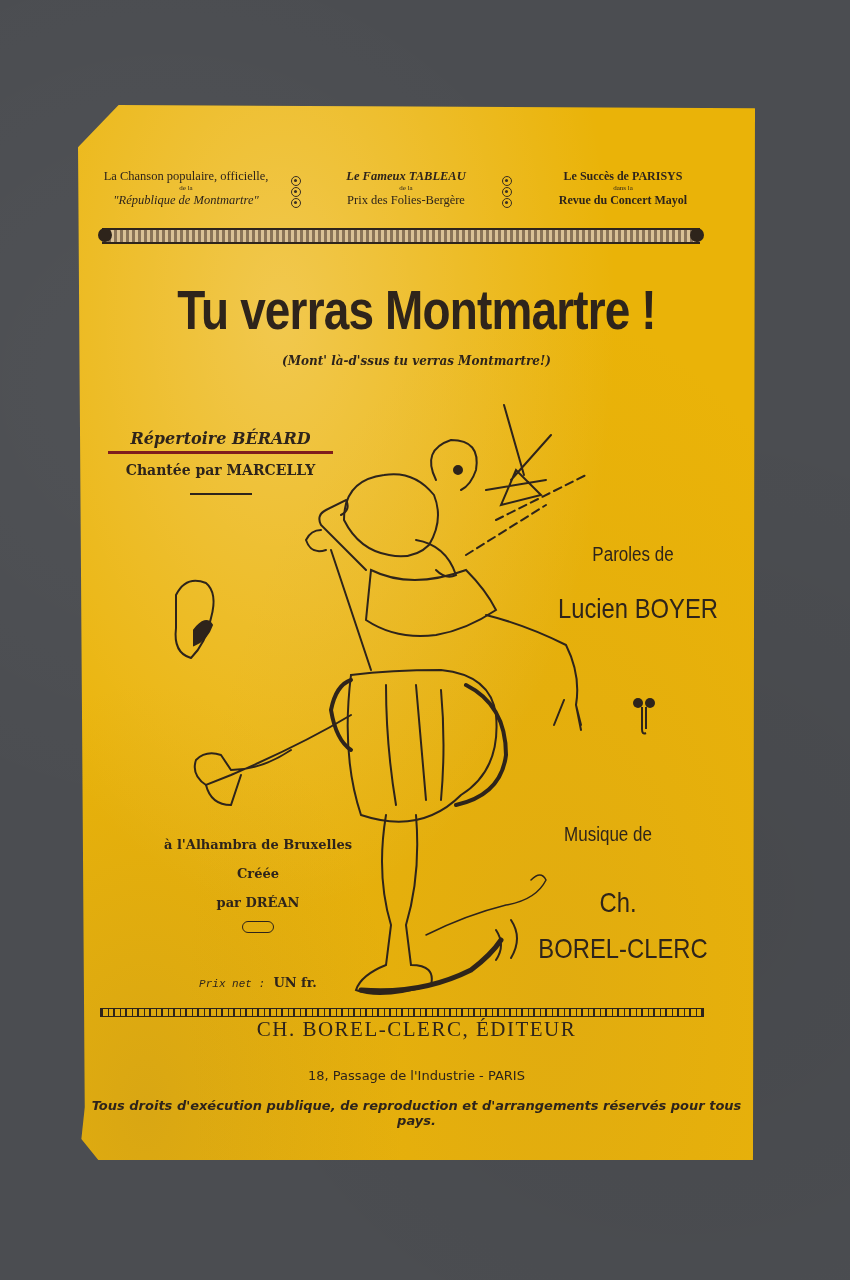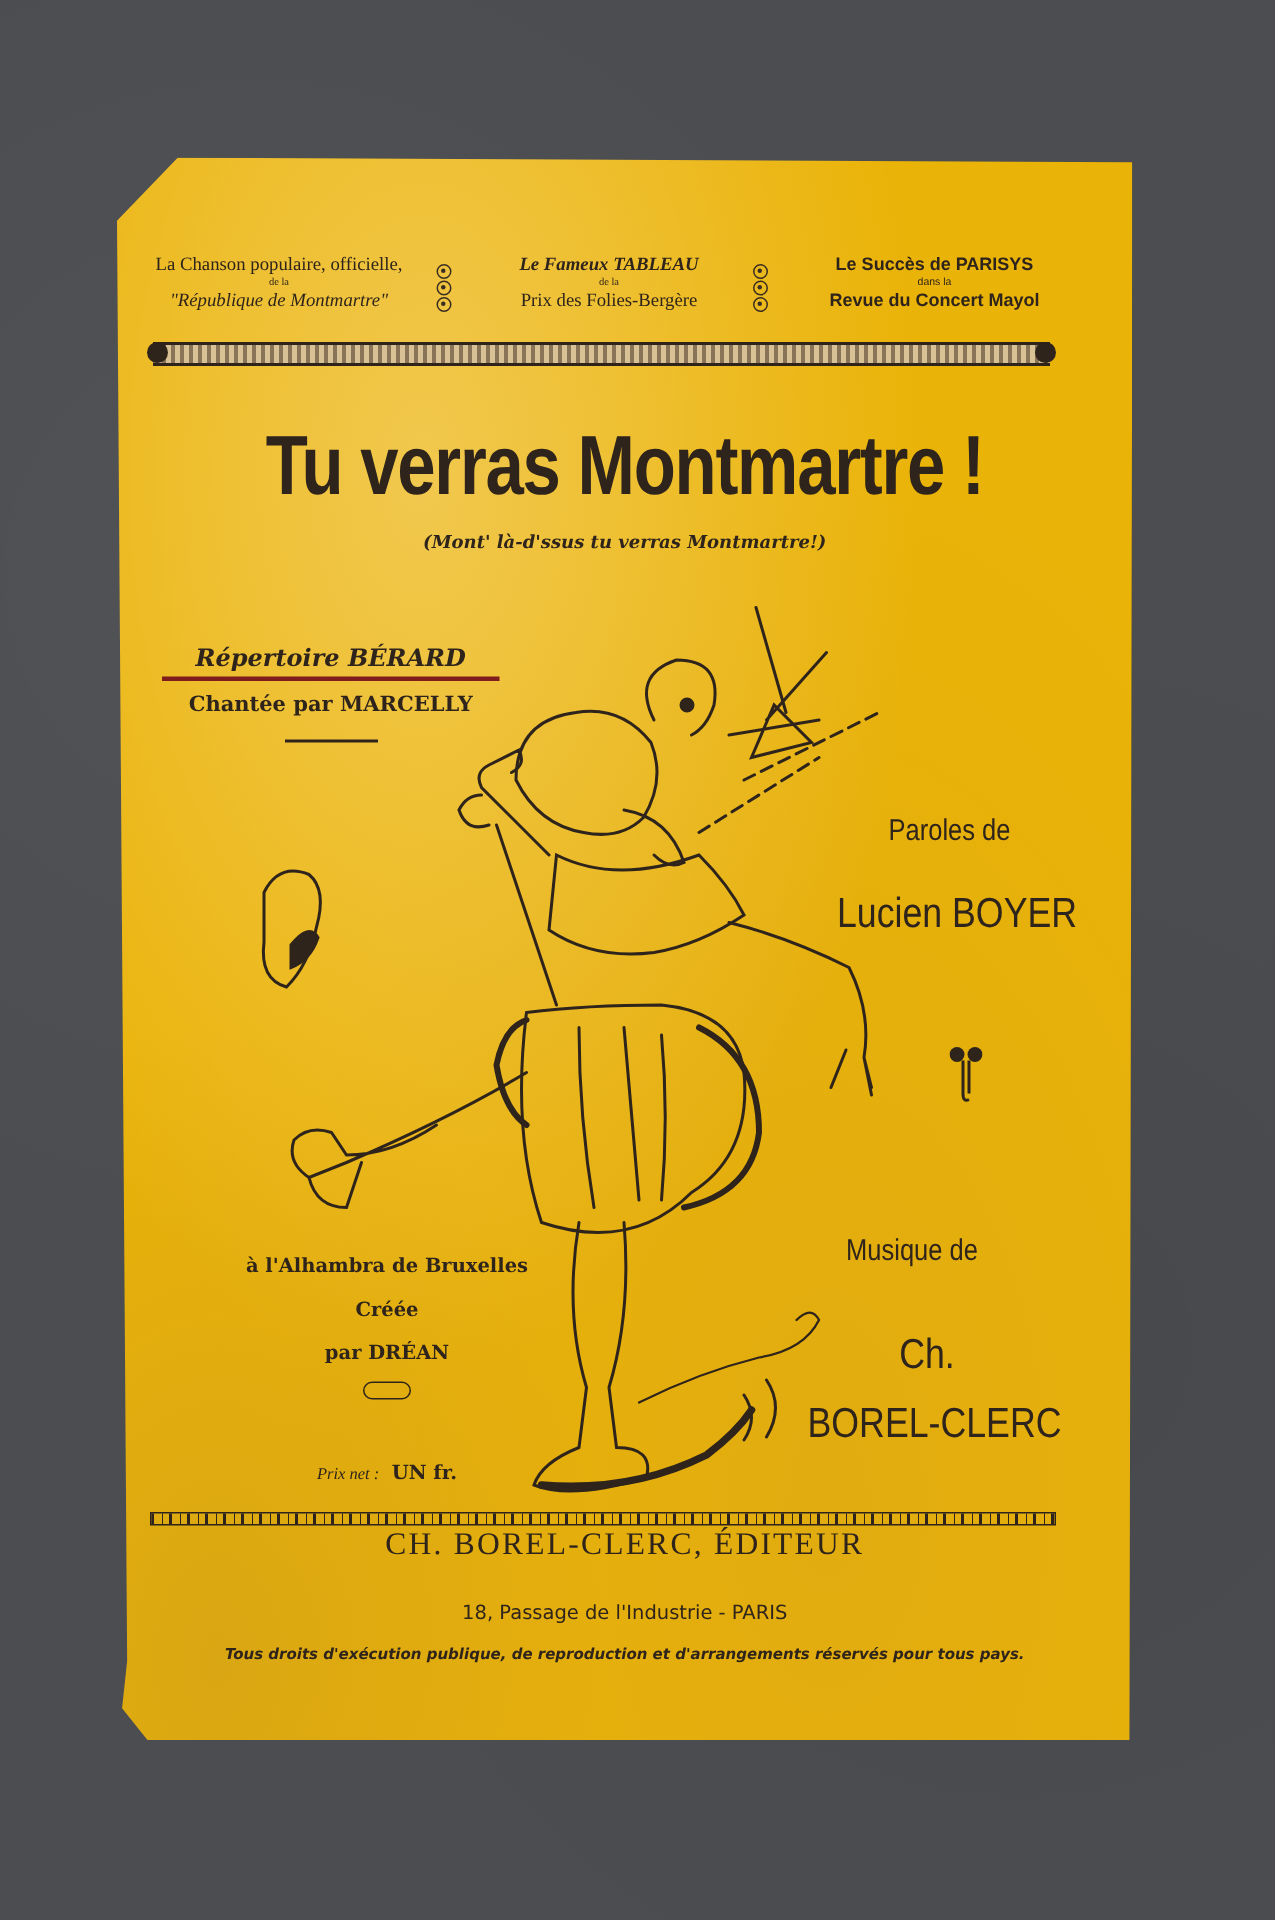--- a/index.html
+++ b/index.html
@@ -13,21 +13,21 @@
   .paper::before{content:"";position:absolute;inset:0;background:
      radial-gradient(ellipse at 30% 20%,rgba(255,240,210,.35),transparent 50%),
      radial-gradient(ellipse at 70% 85%,rgba(160,120,70,.12),transparent 55%),
      radial-gradient(ellipse at 10% 95%,rgba(140,110,70,.18),transparent 30%);}
   .abs{position:absolute;}
   .center{text-align:center;}
   .hdr-col{top:64px;width:200px;font-size:12.5px;line-height:15px;}
   .hdr-col .small{font-size:7px;line-height:9px;}
   .hdr-left{left:8px;font-family:"Liberation Serif",serif;}
   .hdr-mid{left:228px;font-family:"Liberation Serif",serif;}
-  .hdr-right{left:445px;font-family:Liberation Sans, sans-serif;font-size:12px;}
+  .hdr-right{left:445px;font-family:Liberation Serif, serif;font-size:12px;}
   .it{font-style:italic;}
   .b{font-weight:bold;}
   .rosette{width:10px;height:10px;border:1.5px solid #3a2e22;border-radius:50%;margin:1px auto;box-sizing:border-box;position:relative;}
   .rosette::after{content:"";position:absolute;left:2px;top:2px;width:3px;height:3px;background:#3a2e22;border-radius:50%;}
   .ornate-bar{height:12px;border-top:2px solid #2e241b;border-bottom:2px solid #2e241b;
      background:repeating-linear-gradient(90deg,#8a7458 0 3px,#d9c196 3px 6px);position:relative;}
   .ornate-bar::before,.ornate-bar::after{content:"";position:absolute;top:-2px;width:14px;height:14px;border-radius:50%;background:#2e241b;}
   .ornate-bar::before{left:-4px;}
   .ornate-bar::after{right:-4px;}
   .chain-bar{height:7px;border:1.5px solid #2e241b;
@@ -40,24 +40,24 @@
   .flourish{margin:15px auto 0;width:62px;height:2px;background:#2e241b;}
   .right-credit{font-family:"Liberation Sans",sans-serif;transform:scaleX(0.85);transform-origin:center;}
   .lyr-lbl{left:490px;top:438px;width:130px;font-size:20px;}
   .lyr-name{left:440px;top:488px;width:240px;font-size:28px;}
   .mus-lbl{left:460px;top:718px;width:140px;font-size:20px;}
   .mus-ch{left:500px;top:782px;width:80px;font-size:28px;}
   .mus-name{left:430px;top:828px;width:230px;font-size:28px;}
   .created{left:55px;top:725px;width:250px;font-size:13px;font-weight:bold;line-height:29px;}
   .orn-small{width:32px;height:12px;margin:4px auto 0;border-radius:6px;border:1.5px solid #2e241b;box-sizing:border-box;}
   .price{left:70px;top:870px;width:220px;font-size:13px;}
-  .price .lbl{font-family:Liberation Serif, serif;font-style:italic;font-size:11px;}
+  .price .lbl{font-family:Liberation Mono, monospace;font-style:italic;font-size:11px;}
   .editor{top:912px;left:0;width:677px;font-family:Liberation Serif, serif;font-size:21px;letter-spacing:1.5px;}
   .address{top:963px;left:0;width:677px;font-family:"DejaVu Sans",sans-serif;font-size:13px;}
-  .rights{top:993px;left:0;width:677px;font-family:"DejaVu Sans",sans-serif;font-size:10px;font-weight:bold;font-style:italic;}
+  .rights{top:993px;left:0;width:677px;font-family:"DejaVu Sans",sans-serif;font-size:13px;font-weight:bold;font-style:italic;}
   .illustration{left:88px;top:295px;width:440px;height:600px;}
 </style>
 </head>
 <body>
 
 <div class="bg-tex"></div>
 
 <div class="paper">
 
   <div class="abs hdr-col hdr-left center">

